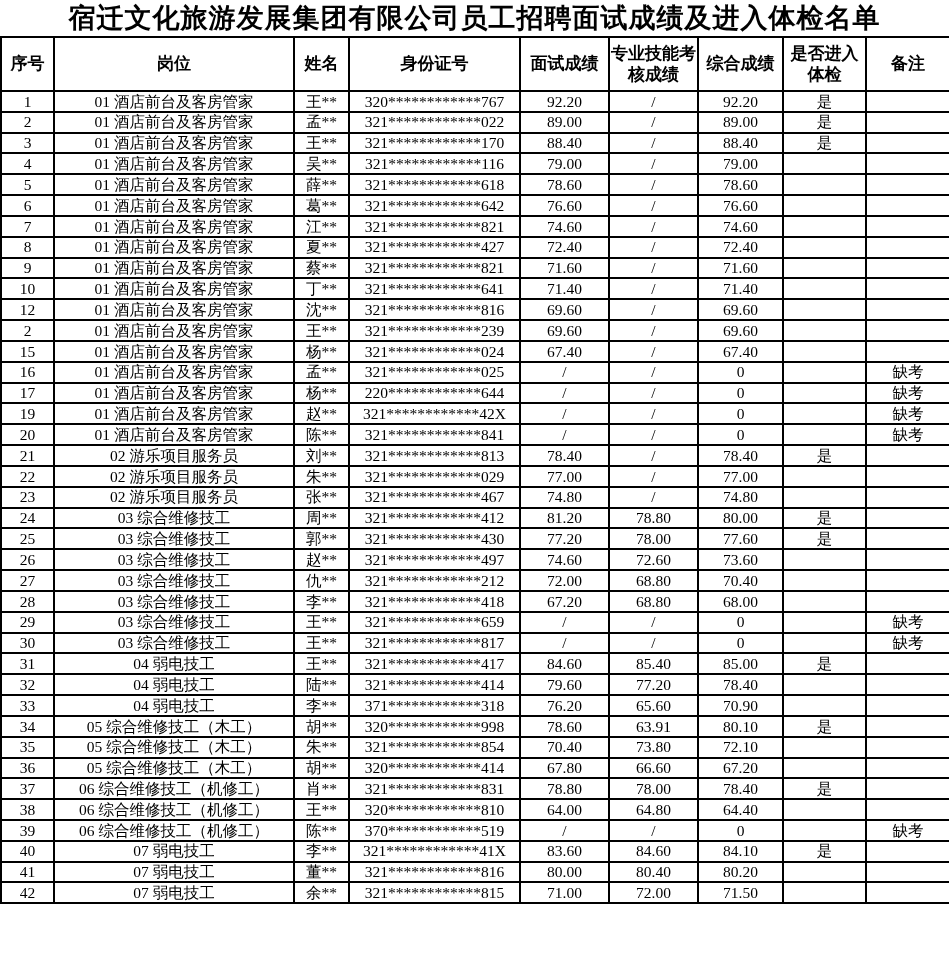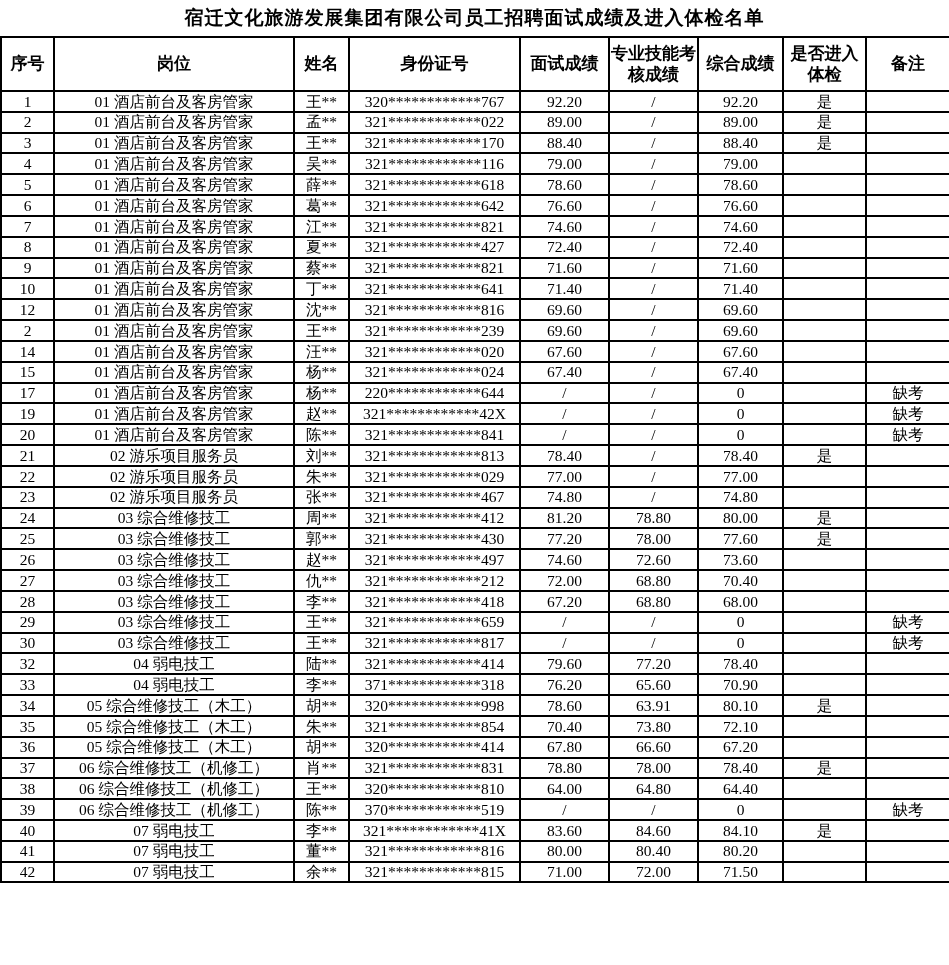--- a/index.html
+++ b/index.html
@@ -14,21 +14,21 @@
     overflow: hidden;
   }
   .doc-title {
     width: 949px;
     height: 36px;
     display: flex;
     align-items: center;
     justify-content: center;
     font-family: "Liberation Serif", "DejaVu Serif", serif;
     font-weight: bold;
-    font-size: 19px;
+    font-size: 27px;
     letter-spacing: 1px;
     color: #000000;
     white-space: nowrap;
   }
   table.results-table {
     width: 949px;
     border-collapse: collapse;
     table-layout: fixed;
   }
   table.results-table th,
@@ -225,40 +225,40 @@
           <td>01 酒店前台及客房管家</td>
           <td>王**</td>
           <td>321************239</td>
           <td>69.60</td>
           <td>/</td>
           <td>69.60</td>
           <td></td>
           <td></td>
         </tr>
         <tr>
-          <td>14</td>
-          <td>01 酒店前台及客房管家</td>
-          <td>汪**</td>
-          <td>321************020</td>
-          <td>67.60</td>
-          <td>/</td>
-          <td>67.60</td>
-          <td></td>
-          <td></td>
-        </tr>
-        <tr>
           <td>15</td>
           <td>01 酒店前台及客房管家</td>
           <td>杨**</td>
           <td>321************024</td>
           <td>67.40</td>
           <td>/</td>
           <td>67.40</td>
           <td></td>
           <td></td>
+        </tr>
+        <tr>
+          <td>16</td>
+          <td>01 酒店前台及客房管家</td>
+          <td>孟**</td>
+          <td>321************025</td>
+          <td>/</td>
+          <td>/</td>
+          <td>0</td>
+          <td></td>
+          <td>缺考</td>
         </tr>
         <tr>
           <td>17</td>
           <td>01 酒店前台及客房管家</td>
           <td>杨**</td>
           <td>220************644</td>
           <td>/</td>
           <td>/</td>
           <td>0</td>
           <td></td>
@@ -388,20 +388,31 @@
         <tr>
           <td>30</td>
           <td>03 综合维修技工</td>
           <td>王**</td>
           <td>321************817</td>
           <td>/</td>
           <td>/</td>
           <td>0</td>
           <td></td>
           <td>缺考</td>
+        </tr>
+        <tr>
+          <td>31</td>
+          <td>04 弱电技工</td>
+          <td>王**</td>
+          <td>321************417</td>
+          <td>84.60</td>
+          <td>85.40</td>
+          <td>85.00</td>
+          <td>是</td>
+          <td></td>
         </tr>
         <tr>
           <td>32</td>
           <td>04 弱电技工</td>
           <td>陆**</td>
           <td>321************414</td>
           <td>79.60</td>
           <td>77.20</td>
           <td>78.40</td>
           <td></td>

